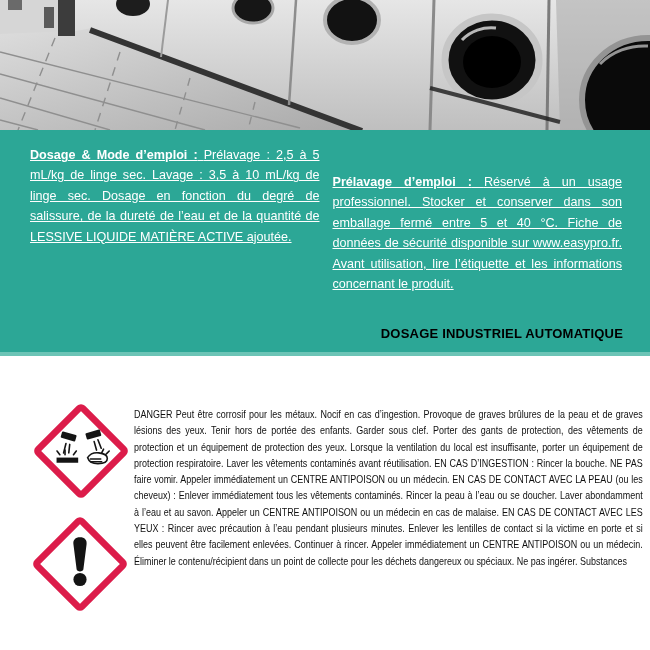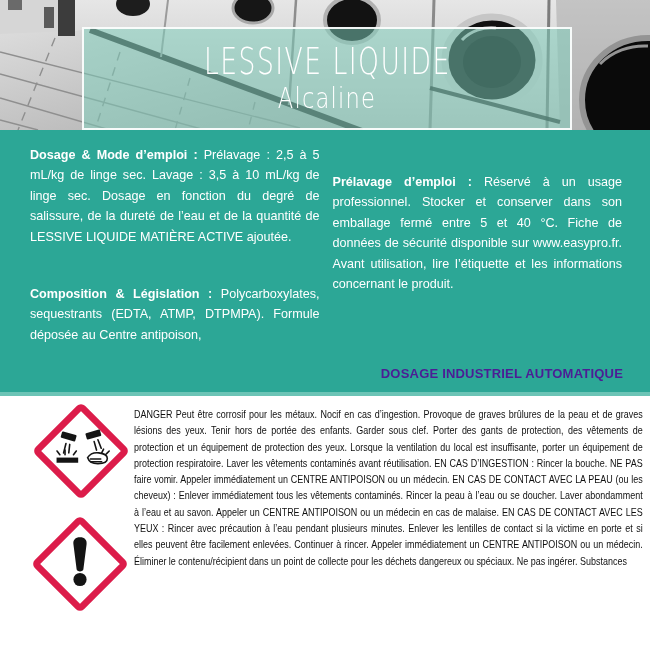--- a/index.html
+++ b/index.html
@@ -15,33 +15,33 @@
     background:rgba(124,205,186,.52);
     border:2px solid rgba(255,255,255,.92);
     box-sizing:border-box;
     display:flex;flex-direction:column;align-items:center;justify-content:center;gap:1px;
   }
   .title-line{display:inline-block;color:#fff;font-family:"DejaVu Sans",sans-serif;font-weight:200;white-space:nowrap;}
   .t1{font-size:37px;letter-spacing:2px;transform:scaleX(.72);line-height:1.05;}
   .t2{font-size:29px;letter-spacing:1.5px;transform:scaleX(.78);line-height:1.05;}
   
   .teal{
-    position:absolute;left:0;top:130px;width:650px;height:266px;
-    background:#2ca796;border-bottom:4px solid #6cc4b6;box-sizing:border-box;color:#fff;
+    position:absolute;left:0;top:130px;width:650px;height:226px;
+    background:#2ca796;border-bottom:4px solid #6cc4b6;box-sizing:border-box;color:#fff;text-decoration:underline;
   }
   .cols{display:flex;gap:13px;padding:15px 28px 0 30px;}
   .col{flex:1;min-width:0;}
   .teal p{margin:0;text-align:justify;font-size:12.6px;line-height:20.4px;}
   .teal .h{font-weight:bold;}
   .p-comp{margin-top:37px !important;}
   .p-orfila{text-align:left !important;}
   .p-prec{margin-top:27px !important;}
   .badge{
     position:absolute;right:27px;bottom:11px;
-    font-weight:bold;font-size:13px;letter-spacing:.2px;color:#4c1d95;white-space:nowrap;
+    font-weight:bold;font-size:13px;letter-spacing:.2px;color:#000000;white-space:nowrap;
   }
   
   .picto{position:absolute;width:94px;height:94px;}
   .picto-corrosive{left:34px;top:404px;}
   .picto-exclaim{left:33px;top:517px;}
   .danger{
     position:absolute;left:134px;top:407px;width:578px;
     transform:scaleX(.88);transform-origin:left top;
     font-size:10.2px;line-height:16.3px;text-align:justify;color:#101010;
   }
@@ -98,35 +98,27 @@
       <ellipse cx="492" cy="60" rx="47" ry="43" fill="#111111" stroke="#c6c6c6" stroke-width="7"></ellipse>
       <ellipse cx="492" cy="62" rx="29" ry="26" fill="#000000"></ellipse>
       <path d="M462,40 a38,34 0 0 1 34,-12" fill="none" stroke="#e2e2e2" stroke-width="3" opacity=".8"></path>
       <ellipse cx="648" cy="100" rx="66" ry="62" fill="#0a0a0a" stroke="#949494" stroke-width="6"></ellipse>
       <path d="M600,64 a60,56 0 0 1 48,-18" fill="none" stroke="#cfcfcf" stroke-width="3" opacity=".7"></path>
 
       <line x1="430" y1="88" x2="560" y2="122" stroke="#1c1c1c" stroke-width="4" opacity=".8"></line>
     </svg>
   </div>
 
-  <div class="title-box">
-    <span class="title-line t1">LESSIVE LIQUIDE</span>
-    <span class="title-line t2">Alcaline</span>
-  </div>
 
   <div class="teal">
     <div class="cols">
       <div class="col">
         <p>
           <span class="h">Dosage &amp; Mode d’emploi :</span>
           <span>Prélavage : 2,5 à 5 mL/kg de linge sec. Lavage : 3,5 à 10 mL/kg de linge sec. Dosage en fonction du degré de salissure, de la dureté de l’eau et de la quantité de LESSIVE LIQUIDE MATIÈRE ACTIVE ajoutée.</span>
-        </p>
-        <p class="p-comp">
-          <span class="h">Composition &amp; Législation :</span>
-          <span>Polycarboxylates, sequestrants (EDTA, ATMP, DTPMPA). Formule déposée au Centre antipoison,</span>
         </p>
       </div>
       <div class="col">
         <p class="p-prec">
           <span class="h">Prélavage d’emploi :</span>
           <span>Réservé à un usage professionnel. Stocker et conserver dans son emballage fermé entre 5 et 40 °C. Fiche de données de sécurité disponible sur www.easypro.fr. Avant utilisation, lire l’étiquette et les informations concernant le produit.</span>
         </p>
       </div>
     </div>
     <div class="badge">DOSAGE INDUSTRIEL AUTOMATIQUE</div>

